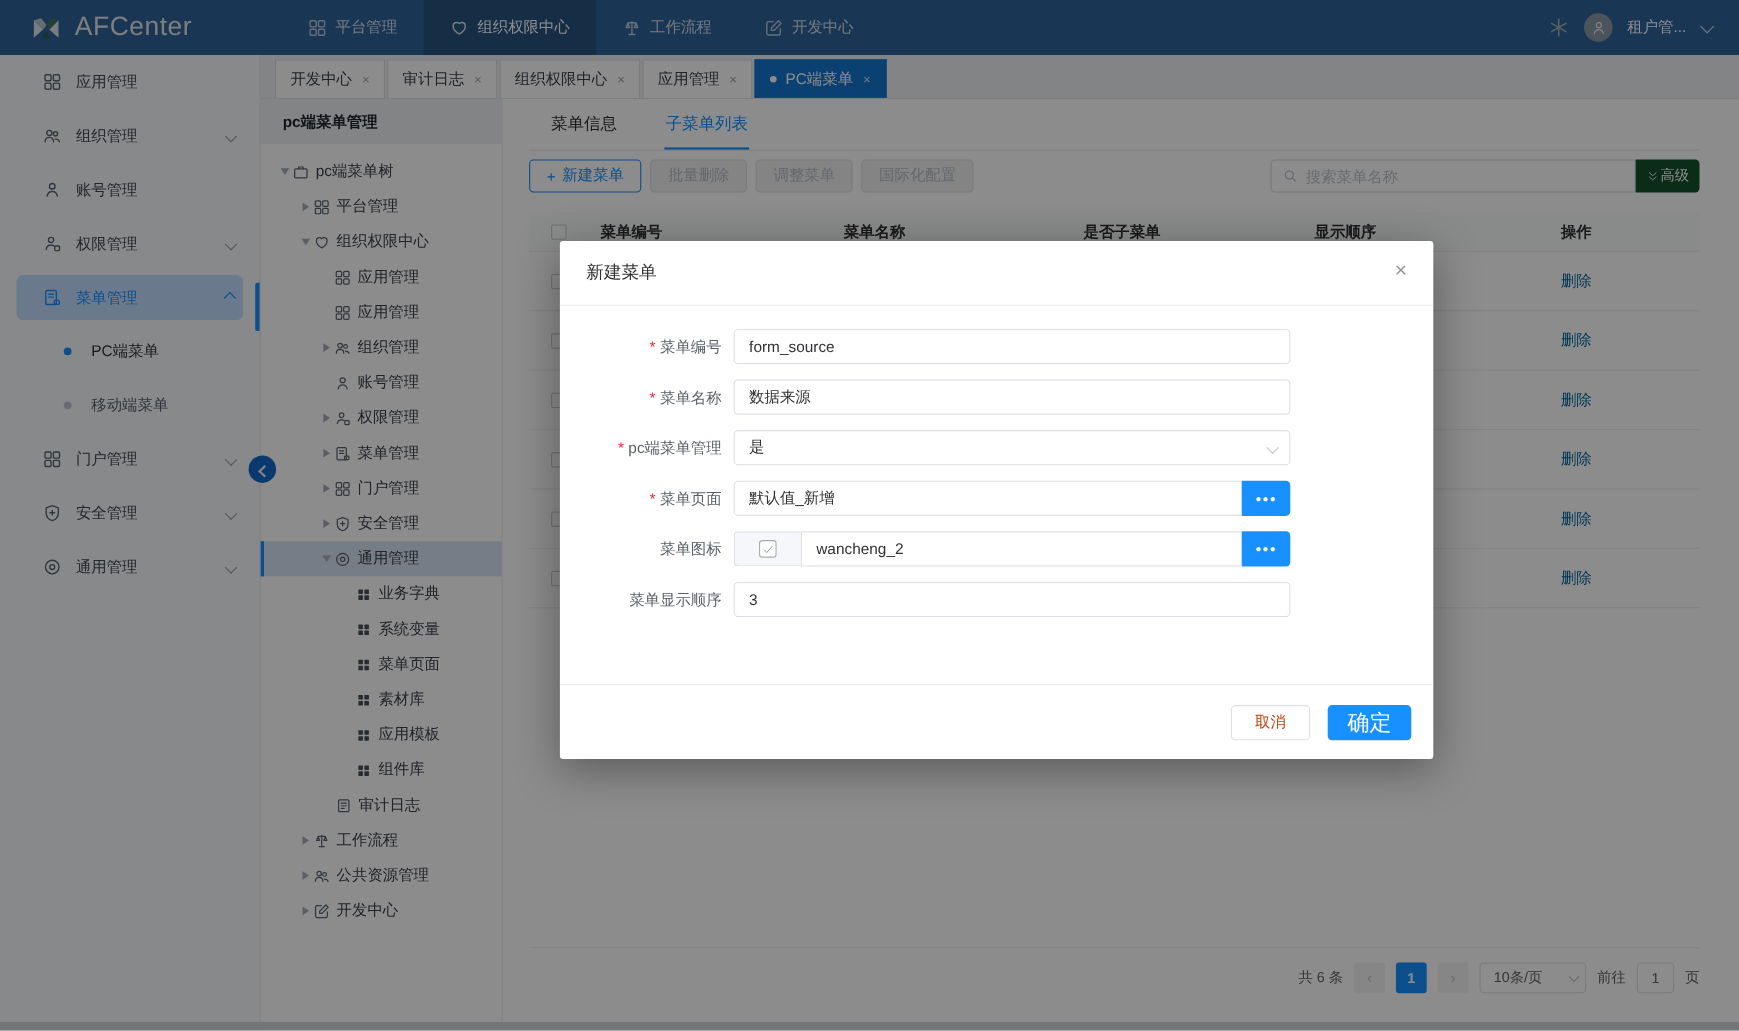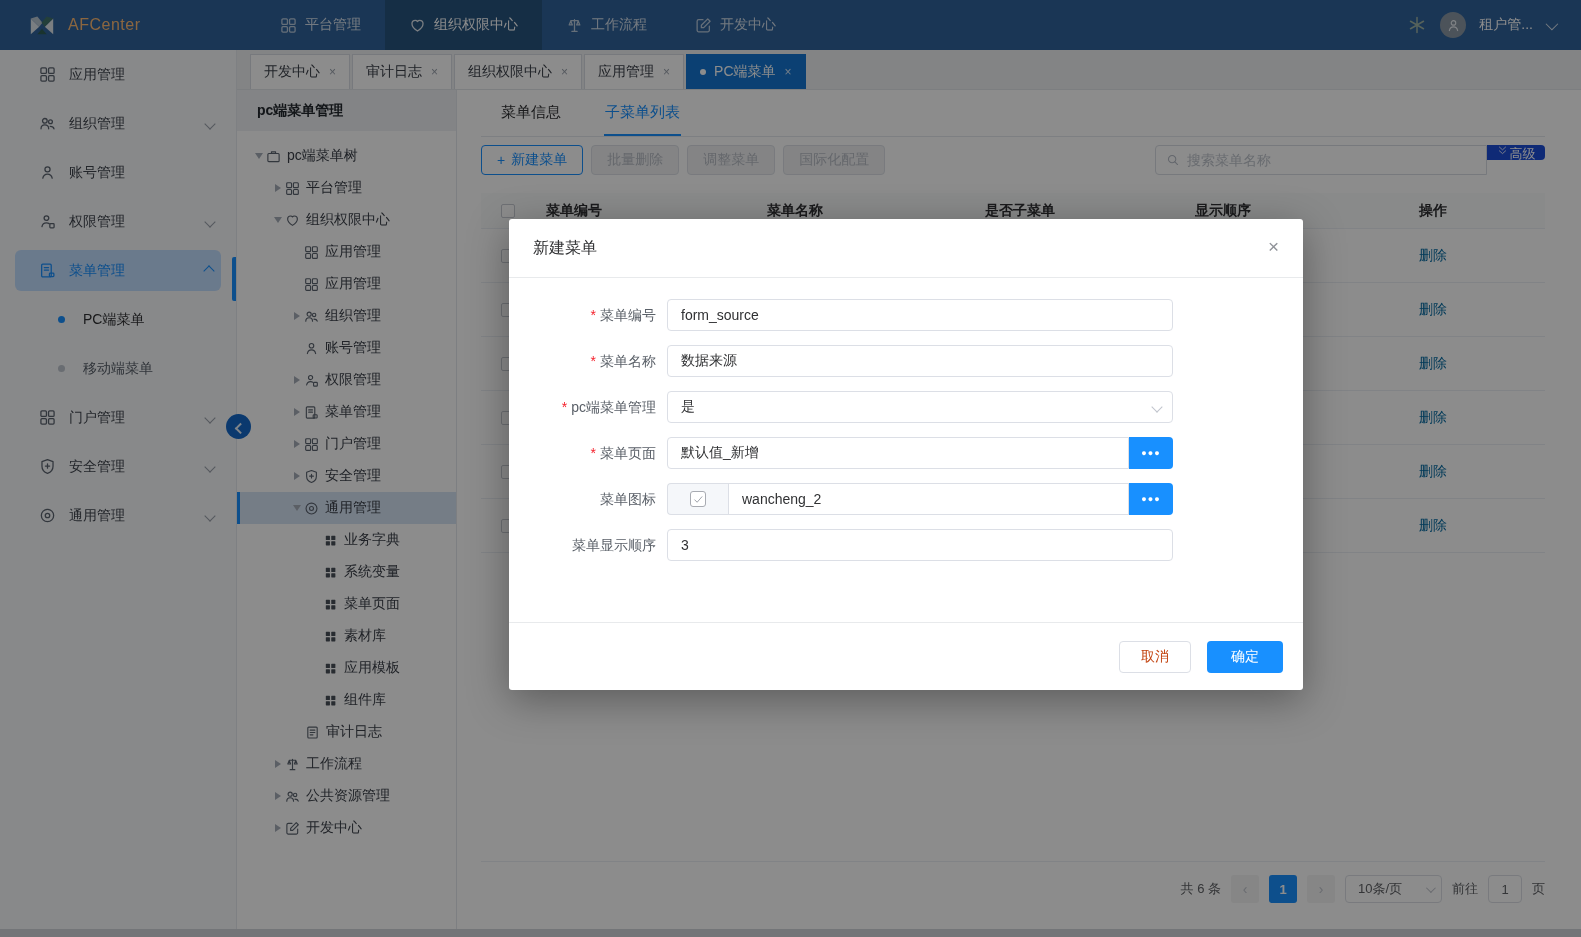--- a/index.html
+++ b/index.html
@@ -5,21 +5,21 @@
   * { margin:0; padding:0; box-sizing:border-box; }
   html,body { width:1581px; height:937px; overflow:hidden; }
   body { font-family:"Liberation Sans","DejaVu Sans",sans-serif; background:#fff; position:relative; font-size:14px; color:#303133; }
   .ic { width:16px; height:16px; display:block; }
   .ic path,.ic rect,.ic circle { fill:none; stroke:currentColor; stroke-width:1.2; stroke-linecap:round; stroke-linejoin:round; }
   .ic.fill rect { fill:currentColor; stroke:none; }
 
   
   .navbar { position:absolute; top:0; left:0; width:1581px; height:50px; background:#30639b; display:flex; align-items:center; z-index:1; }
   .brand { display:flex; align-items:center; gap:10px; padding-left:26px; width:230px; }
-  .brand-name { font-size:16px; color:#fdba74; letter-spacing:.5px; }
+  .brand-name { font-size:24px; color:#e5e5e5; letter-spacing:.5px; }
   .topnav { display:flex; align-items:stretch; height:50px; margin-left:26px; }
   .topnav-item { display:flex; align-items:center; gap:8px; padding:0 24px; color:rgba(255,255,255,.78); cursor:pointer; font-size:14px; }
   .topnav-item .ic { width:17px; height:17px; opacity:.85; }
   .topnav-item.active { background:#27547f; color:#fff; }
   .nav-right { margin-left:auto; display:flex; align-items:center; gap:13px; padding-right:26px; color:#fff; }
   .avatar { width:26px; height:26px; border-radius:50%; background:#8b98a5; display:flex; align-items:center; justify-content:center; color:#e9eef3; }
   .avatar .ic { width:15px; height:15px; }
   .chev { width:9px; height:9px; border-right:1.6px solid rgba(255,255,255,.8); border-bottom:1.6px solid rgba(255,255,255,.8); transform:rotate(45deg) translateY(-2px); display:inline-block; }
 
   
@@ -70,21 +70,21 @@
   .ctab.active { color:#1890ff; border-bottom-color:#1890ff; }
 
   .toolbar { margin-top:8px; height:30px; display:flex; align-items:center; gap:8px; }
   .btn { height:30px; border-radius:4px; border:1px solid #dcdfe6; background:#fff; font-size:14px; display:inline-flex; align-items:center; justify-content:center; padding:0 15px; cursor:pointer; font-family:inherit; }
   .btn-new { border-color:#1890ff; color:#1890ff; gap:6px; }
   .btn-disabled { background:#f0f1f3; color:#b8bcc4; cursor:not-allowed; }
   .search-group { margin-left:auto; display:flex; }
   .search-box { width:332px; height:30px; border:1px solid #d9dce3; border-radius:4px 0 0 4px; display:flex; align-items:center; padding:0 10px; gap:7px; background:#fff; }
   .search-box input { border:none; outline:none; flex:1; font-size:14px; color:#303133; font-family:inherit; background:transparent; }
   .search-box input::placeholder { color:#bfc4cc; }
-  .btn-advanced { width:58px; height:15px; background:#1d4ed8; border:none; border-radius:0 4px 4px 0; color:#fff; font-size:13px; display:flex; justify-content:center; gap:2px; cursor:pointer; font-family:inherit; }
+  .btn-advanced { width:58px; height:30px; background:#14532d; border:none; border-radius:0 4px 4px 0; color:#fff; font-size:13px; display:flex; align-items:center; justify-content:center; gap:2px; cursor:pointer; font-family:inherit; }
   .btn-advanced .ic { width:11px; height:11px; }
 
   .table { margin-top:18px; }
   .trow { display:grid; grid-template-columns:65px 221px 218px 210px 224px 1fr; align-items:center; border-bottom:1px solid #ebeef5; }
   .thead { height:36px; font-weight:bold; color:#303133; background:#fafbfc; }
   .tbody-row { height:54px; }
   .cb { width:14px; height:14px; border:1px solid #c8ccd4; border-radius:2px; background:#fff; margin-left:20px; cursor:pointer; }
   .link { color:#0369a1; cursor:pointer; }
 
   .pagination { position:absolute; left:24px; right:36px; top:771px; border-top:1px solid #ebeef5; padding-top:13px; display:flex; justify-content:flex-end; align-items:center; gap:10px; font-size:13px; color:#606266; }
@@ -113,21 +113,21 @@
   .inp { width:100%; height:32px; border:1px solid #dcdfe6; border-radius:4px; padding:0 13px; font-size:14px; color:#303133; outline:none; font-family:inherit; background:#fff; }
   .sel-chev { position:absolute; right:12px; top:12px; width:8px; height:8px; border-right:1.5px solid #c0c4cc; border-bottom:1.5px solid #c0c4cc; transform:rotate(45deg); pointer-events:none; }
   .grp .inp { border-radius:4px 0 0 4px; }
   .dots-btn { width:44px; height:32px; flex:none; background:#1890ff; color:#fff; border:none; border-radius:0 4px 4px 0; font-size:9px; letter-spacing:1px; cursor:pointer; font-family:inherit; }
   .cb-addon { width:61px; height:32px; flex:none; background:#f5f7fa; border:1px solid #dcdfe6; border-right:none; border-radius:4px 0 0 4px; display:flex; align-items:center; justify-content:center; }
   .cb-addon .box { width:16px; height:16px; border:1px solid #a8abb2; border-radius:3px; background:#fff; display:flex; align-items:center; justify-content:center; color:#8a8f99; cursor:pointer; }
   .cb-addon .box .ic { width:11px; height:11px; }
   .grp .inp.mid { border-radius:0; }
   .modal-footer { position:absolute; left:0; right:0; bottom:0; height:68px; border-top:1px solid #e8eaec; }
   .btn-cancel { position:absolute; right:112px; top:18px; width:72px; height:32px; background:#fff; border:1px solid #dcdfe6; border-radius:4px; color:#c2410c; font-size:14px; cursor:pointer; font-family:inherit; }
-  .btn-ok { position:absolute; right:20px; top:18px; width:76px; height:32px; background:#1890ff; border:none; border-radius:4px; color:#fff; font-size:14px; cursor:pointer; font-family:inherit; }
+  .btn-ok { position:absolute; right:20px; top:18px; width:76px; height:32px; background:#1890ff; border:none; border-radius:4px; color:#fff; font-size:20px; cursor:pointer; font-family:inherit; }
 </style>
 </head>
 <body>
 
 <header class="navbar">
   <div class="brand">
     <svg width="32" height="28" viewBox="0 0 34 30">
       <path d="M5 25V8l9 9z" fill="#dfe6ec"></path>
         <path d="M5 8l9 9 3.5-4.5L12 6z" fill="#b9c6d2"></path>
       <path d="M29 25V8l-9 9z" fill="#dfe6ec"></path>

